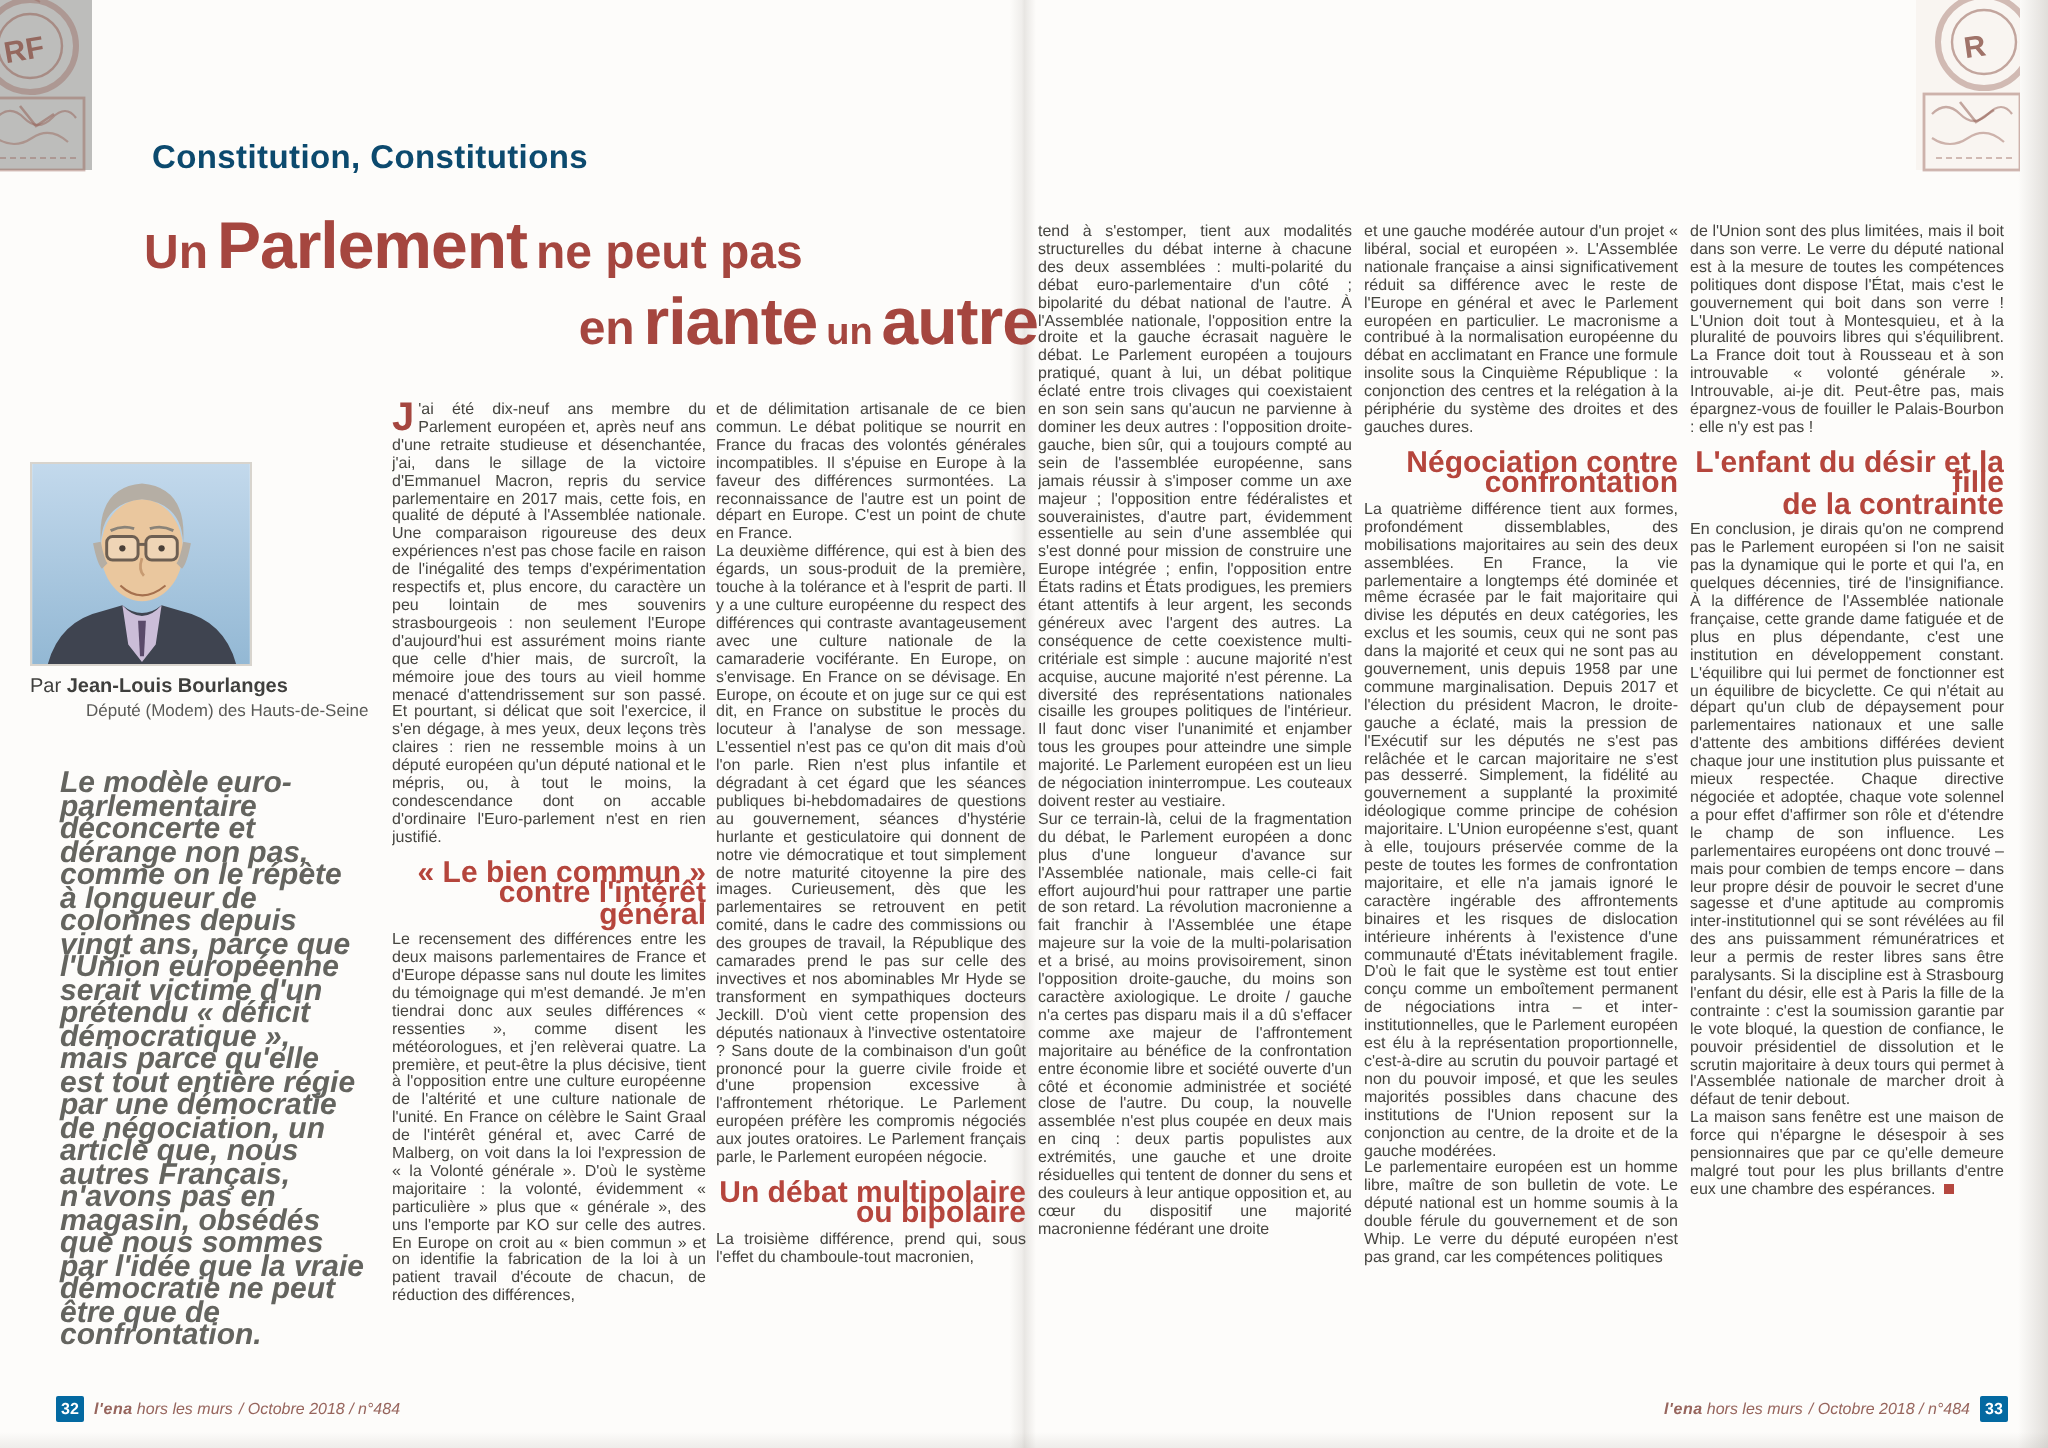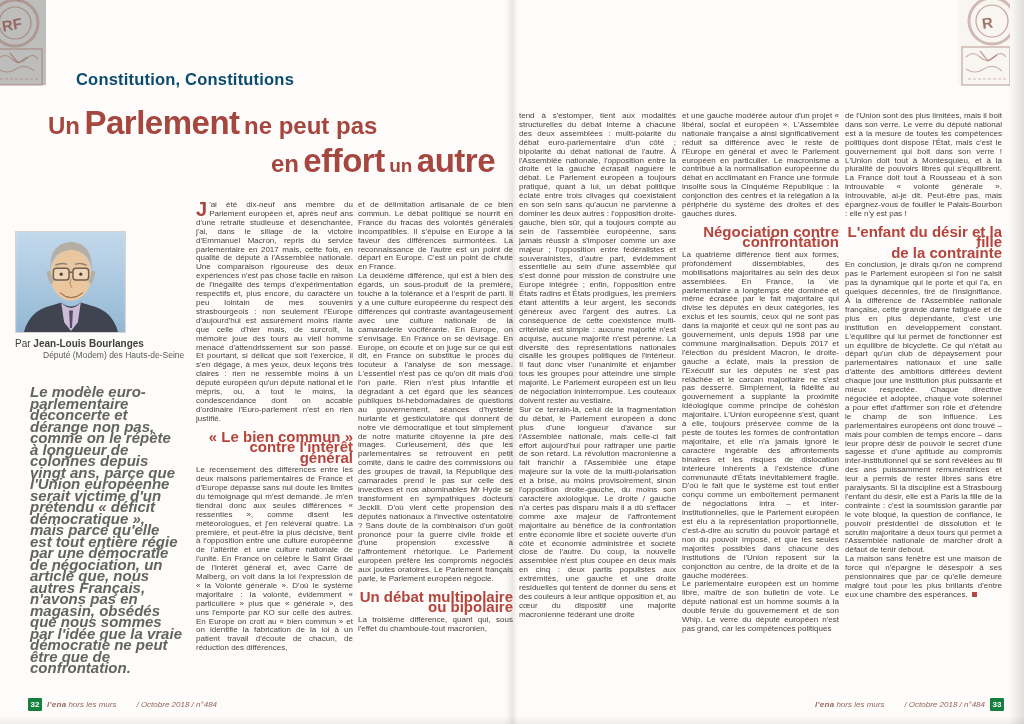--- a/index.html
+++ b/index.html
@@ -11,21 +11,21 @@
   .edge-right{position:absolute;right:0;top:0;width:15px;height:100%;
           background:linear-gradient(90deg,rgba(0,0,0,0),rgba(150,143,135,0.28));}
   .edge-bottom{position:absolute;left:0;bottom:0;width:100%;height:8px;
           background:linear-gradient(rgba(0,0,0,0),rgba(130,124,117,0.12));}
   
   .stamp{position:absolute;top:-3px;}
   .stamp-left{left:-4px;}
   .stamp-right{right:14px;}
   
   .kicker{position:absolute;left:76px;top:70px;font-size:16.5px;font-weight:700;color:#0c4a6e;letter-spacing:.2px;}
-  .title{position:absolute;left:48px;top:106px;width:447px;color:#a5463f;font-weight:700;line-height:1;}
+  .title{position:absolute;left:72px;top:106px;width:447px;color:#a5463f;font-weight:700;line-height:1;}
   .t-line1{white-space:nowrap;}
   .t-line2{text-align:right;margin-top:5px;white-space:nowrap;}
   .t-lg{font-size:33px;letter-spacing:-0.5px;}
   .t-md{font-size:24px;}
   .t-sm{font-size:19px;}
   
   .photo{position:absolute;left:15px;top:231px;width:111px;height:102px;border:1px solid #d8d4cd;box-sizing:border-box;}
   .byline{position:absolute;left:15px;top:338px;font-size:10px;color:#3f3f3d;}
   .byline .role{font-size:8.5px;color:#5a5a57;margin-top:1px;padding-left:28px;}
   .standfirst{position:absolute;left:30px;top:386px;width:152px;font-size:15px;line-height:11.5px;
@@ -40,25 +40,25 @@
   .c3{left:519px;top:112px;height:578px;}
   .c4{left:682px;top:112px;height:578px;}
   .c5{left:845px;top:112px;height:578px;}
   .dropcap{float:left;color:#a5463f;font-weight:700;font-size:20px;line-height:15px;padding:1px 2px 0 0;}
   .end-square{display:inline-block;width:5px;height:5px;background:#b5483f;margin-left:4px;}
   
   .footer{position:absolute;top:698px;display:flex;align-items:center;gap:5px;font-size:8px;}
   .footer-left{left:28px;}
   .footer-right{right:20px;}
   .pagebox{display:inline-flex;align-items:center;justify-content:center;width:14px;height:13px;
-          background:#15803d;color:#fff;font-weight:700;font-size:8px;border-radius:1px;}
+          background:#0369a1;color:#fff;font-weight:700;font-size:8px;border-radius:1px;}
   .footer-text{font-style:italic;color:#97655d;white-space:nowrap;}
   .footer-text .j{font-weight:700;font-style:italic;letter-spacing:.3px;}
   .footer-text .s{margin-left:2px;}
-  .footer-text .i{margin-left:20px;}
+  .footer-text .i{margin-left:3px;}
 </style>
 </head>
 <body>
 
 <div class="scan">
 
   <div class="gutter"></div>
   <div class="edge-right"></div>
   <div class="edge-bottom"></div>
 
@@ -94,21 +94,21 @@
   <div class="kicker">Constitution, Constitutions</div>
 
   <div class="title">
     <div class="t-line1">
       <span class="t-md">Un</span>
       <span class="t-lg">Parlement</span>
       <span class="t-md">ne peut pas</span>
     </div>
     <div class="t-line2">
       <span class="t-md">en</span>
-      <span class="t-lg">effort</span>
+      <span class="t-lg">riante</span>
       <span class="t-sm">un</span>
       <span class="t-lg">autre</span>
     </div>
   </div>
 
   <svg class="photo" viewBox="0 0 111 102">
     <defs>
       <linearGradient id="pbg" x1="0" y1="0" x2="0" y2="1">
         <stop offset="0" stop-color="#c3d9ec"></stop>
           <stop offset="1" stop-color="#93b8d4"></stop>
@@ -144,21 +144,21 @@
     <div class="col-heading">« Le bien commun »
 contre l'intérêt général</div>
     <p>Le recensement des différences entre les deux maisons parlementaires de France et d'Europe dépasse sans nul doute les limites du témoignage qui m'est demandé. Je m'en tiendrai donc aux seules différences « ressenties », comme disent les météorologues, et j'en relèverai quatre. La première, et peut-être la plus décisive, tient à l'opposition entre une culture européenne de l'altérité et une culture nationale de l'unité. En France on célèbre le Saint Graal de l'intérêt général et, avec Carré de Malberg, on voit dans la loi l'expression de « la Volonté générale ». D'où le système majoritaire : la volonté, évidemment « particulière » plus que « générale », des uns l'emporte par KO sur celle des autres. En Europe on croit au « bien commun » et on identifie la fabrication de la loi à un patient travail d'écoute de chacun, de réduction des différences,</p>
   </div>
 
   <div class="col c2">
     <p>et de délimitation artisanale de ce bien commun. Le débat politique se nourrit en France du fracas des volontés générales incompatibles. Il s'épuise en Europe à la faveur des différences surmontées. La reconnaissance de l'autre est un point de départ en Europe. C'est un point de chute en France.</p>
     <p>La deuxième différence, qui est à bien des égards, un sous-produit de la première, touche à la tolérance et à l'esprit de parti. Il y a une culture européenne du respect des différences qui contraste avantageusement avec une culture nationale de la camaraderie vociférante. En Europe, on s'envisage. En France on se dévisage. En Europe, on écoute et on juge sur ce qui est dit, en France on substitue le procès du locuteur à l'analyse de son message. L'essentiel n'est pas ce qu'on dit mais d'où l'on parle. Rien n'est plus infantile et dégradant à cet égard que les séances publiques bi-hebdomadaires de questions au gouvernement, séances d'hystérie hurlante et gesticulatoire qui donnent de notre vie démocratique et tout simplement de notre maturité citoyenne la pire des images. Curieusement, dès que les parlementaires se retrouvent en petit comité, dans le cadre des commissions ou des groupes de travail, la République des camarades prend le pas sur celle des invectives et nos abominables Mr Hyde se transforment en sympathiques docteurs Jeckill. D'où vient cette propension des députés nationaux à l'invective ostentatoire ? Sans doute de la combinaison d'un goût prononcé pour la guerre civile froide et d'une propension excessive à l'affrontement rhétorique. Le Parlement européen préfère les compromis négociés aux joutes oratoires. Le Parlement français parle, le Parlement européen négocie.</p>
     <div class="col-heading">Un débat multipolaire
 ou bipolaire</div>
-    <p>La troisième différence, quant qui, sous l'effet du chamboule-tout macronien,</p>
+    <p>La troisième différence, prend qui, sous l'effet du chamboule-tout macronien,</p>
   </div>
 
   <div class="col c3">
     <p>tend à s'estomper, tient aux modalités structurelles du débat interne à chacune des deux assemblées : multi-polarité du débat euro-parlementaire d'un côté ; bipolarité du débat national de l'autre. À l'Assemblée nationale, l'opposition entre la droite et la gauche écrasait naguère le débat. Le Parlement européen a toujours pratiqué, quant à lui, un débat politique éclaté entre trois clivages qui coexistaient en son sein sans qu'aucun ne parvienne à dominer les deux autres : l'opposition droite-gauche, bien sûr, qui a toujours compté au sein de l'assemblée européenne, sans jamais réussir à s'imposer comme un axe majeur ; l'opposition entre fédéralistes et souverainistes, d'autre part, évidemment essentielle au sein d'une assemblée qui s'est donné pour mission de construire une Europe intégrée ; enfin, l'opposition entre États radins et États prodigues, les premiers étant attentifs à leur argent, les seconds généreux avec l'argent des autres. La conséquence de cette coexistence multi-critériale est simple : aucune majorité n'est acquise, aucune majorité n'est pérenne. La diversité des représentations nationales cisaille les groupes politiques de l'intérieur. Il faut donc viser l'unanimité et enjamber tous les groupes pour atteindre une simple majorité. Le Parlement européen est un lieu de négociation ininterrompue. Les couteaux doivent rester au vestiaire.</p>
     <p>Sur ce terrain-là, celui de la fragmentation du débat, le Parlement européen a donc plus d'une longueur d'avance sur l'Assemblée nationale, mais celle-ci fait effort aujourd'hui pour rattraper une partie de son retard. La révolution macronienne a fait franchir à l'Assemblée une étape majeure sur la voie de la multi-polarisation et a brisé, au moins provisoirement, sinon l'opposition droite-gauche, du moins son caractère axiologique. Le droite / gauche n'a certes pas disparu mais il a dû s'effacer comme axe majeur de l'affrontement majoritaire au bénéfice de la confrontation entre économie libre et société ouverte d'un côté et économie administrée et société close de l'autre. Du coup, la nouvelle assemblée n'est plus coupée en deux mais en cinq : deux partis populistes aux extrémités, une gauche et une droite résiduelles qui tentent de donner du sens et des couleurs à leur antique opposition et, au cœur du dispositif une majorité macronienne fédérant une droite</p>
   </div>
 
   <div class="col c4">
     <p>et une gauche modérée autour d'un projet « libéral, social et européen ». L'Assemblée nationale française a ainsi significativement réduit sa différence avec le reste de l'Europe en général et avec le Parlement européen en particulier. Le macronisme a contribué à la normalisation européenne du débat en acclimatant en France une formule insolite sous la Cinquième République : la conjonction des centres et la relégation à la périphérie du système des droites et des gauches dures.</p>
     <div class="col-heading">Négociation contre confrontation</div>

